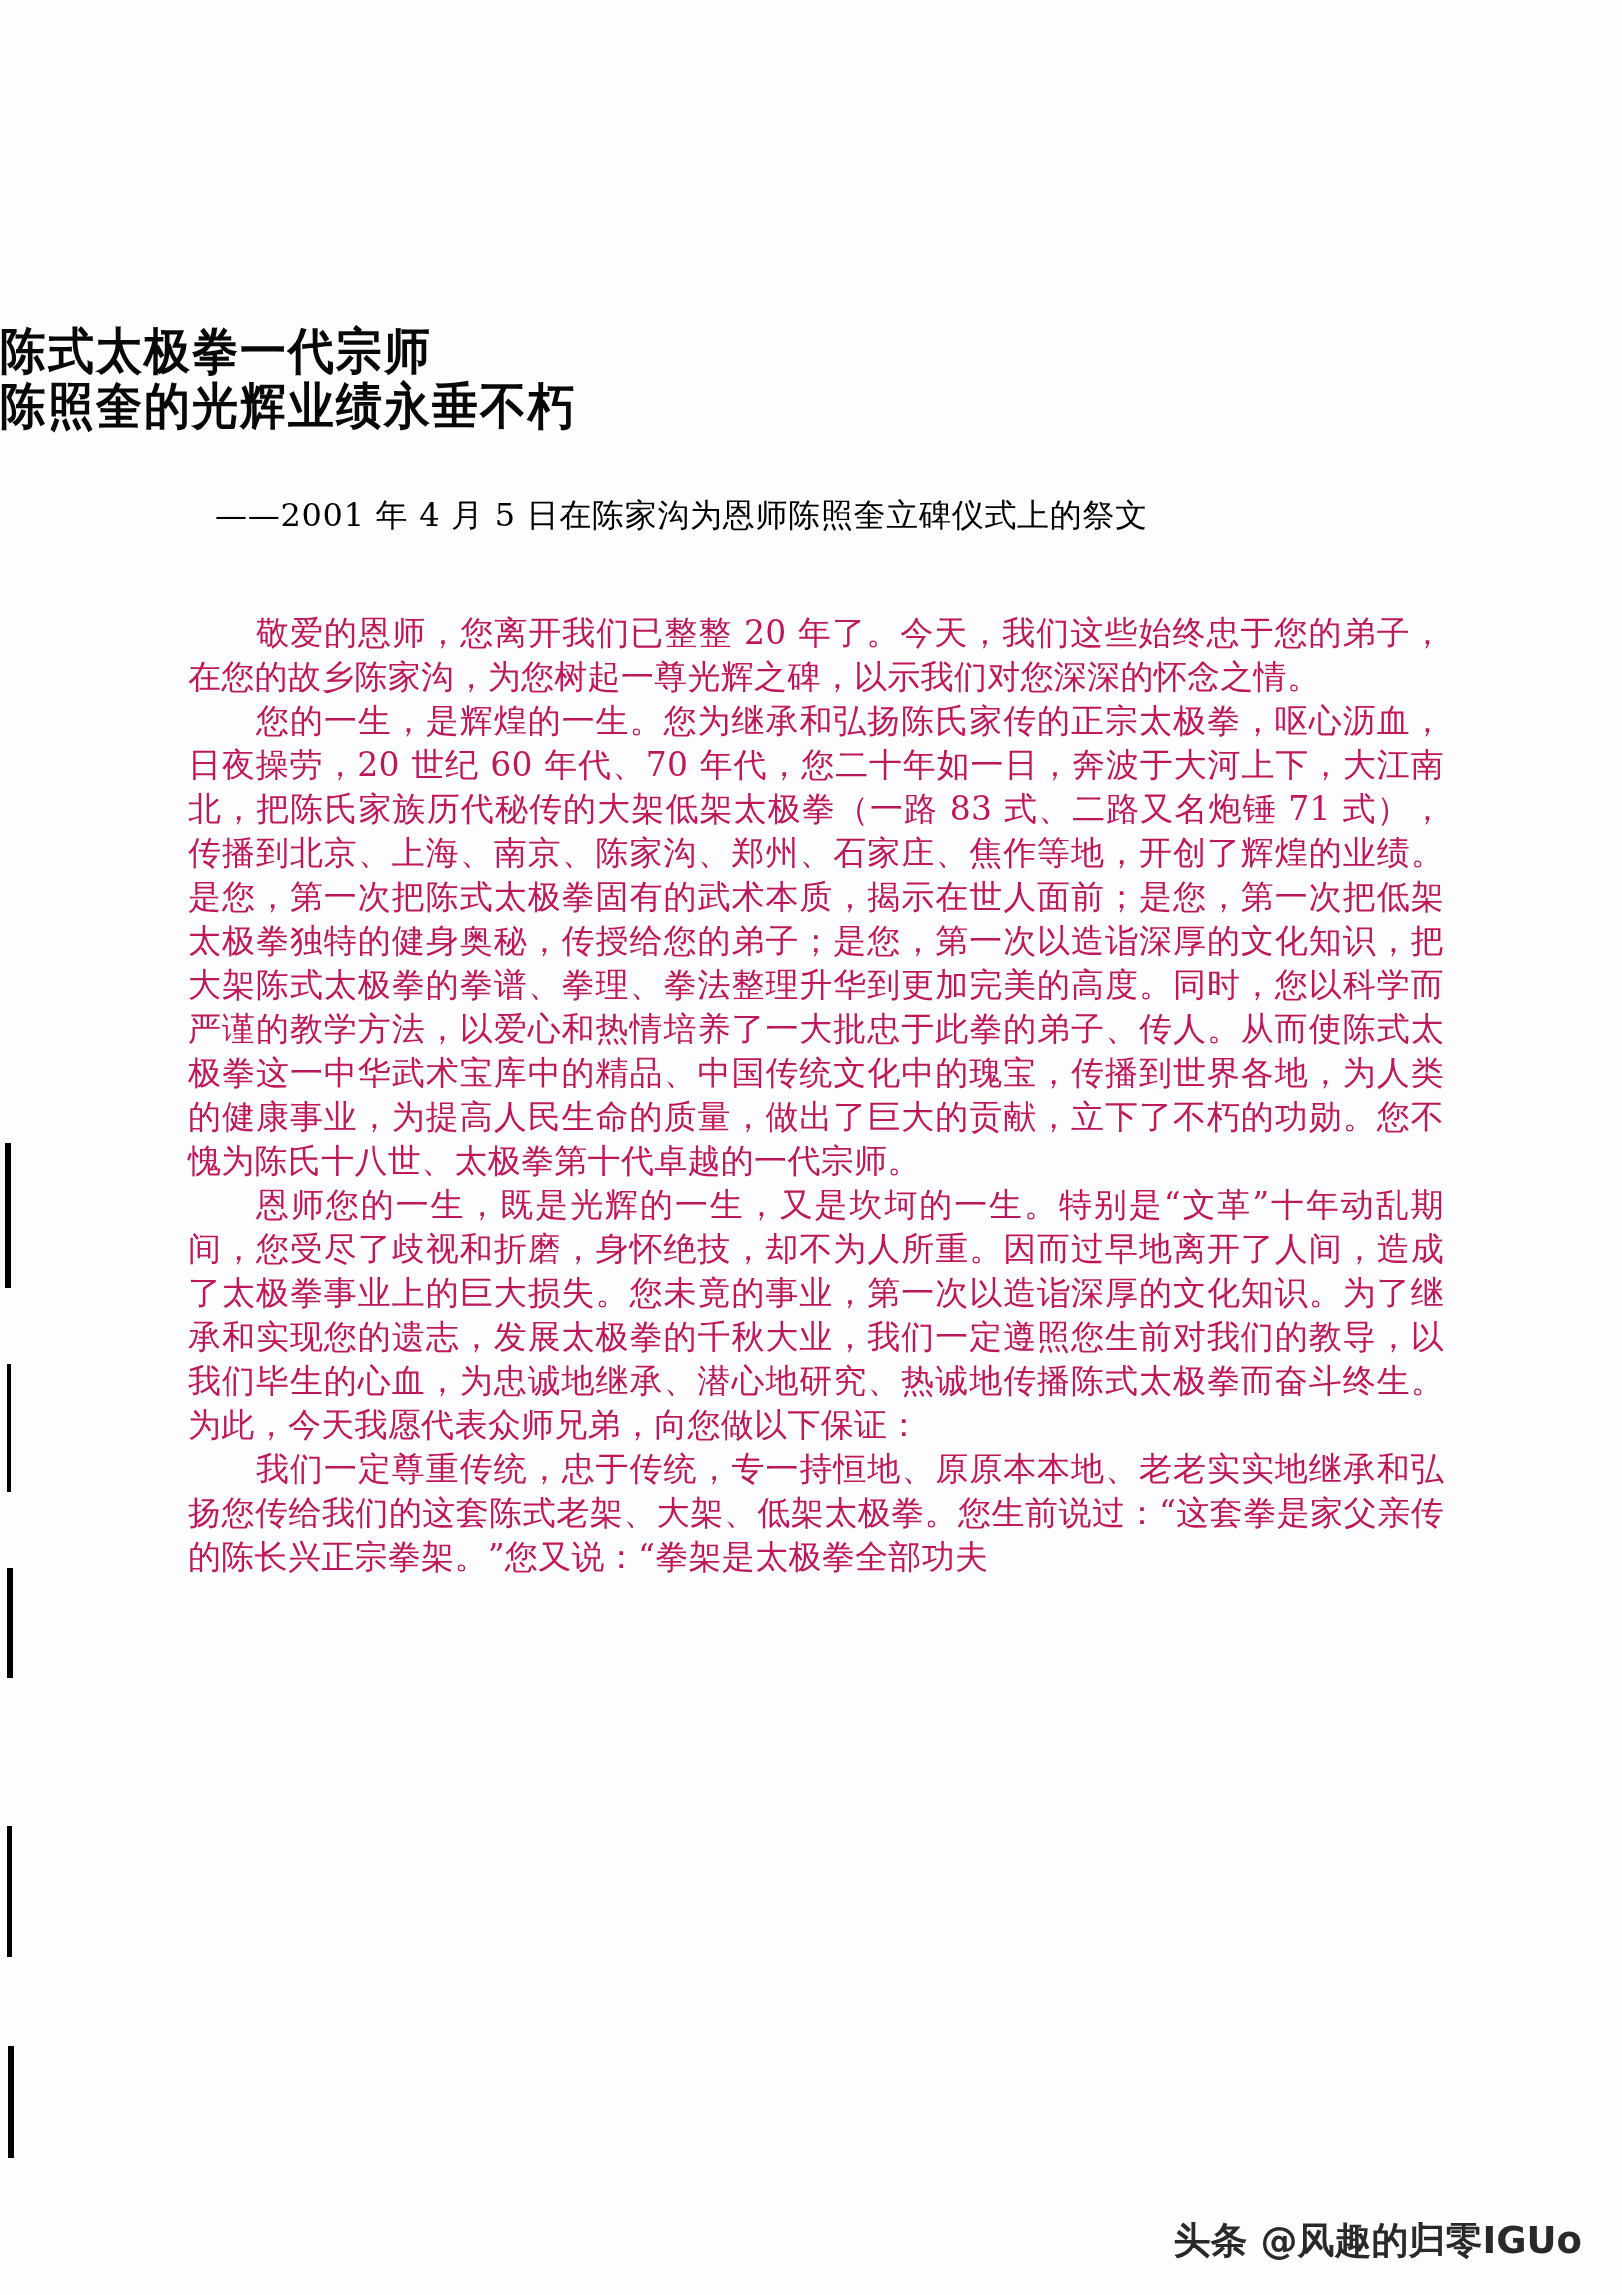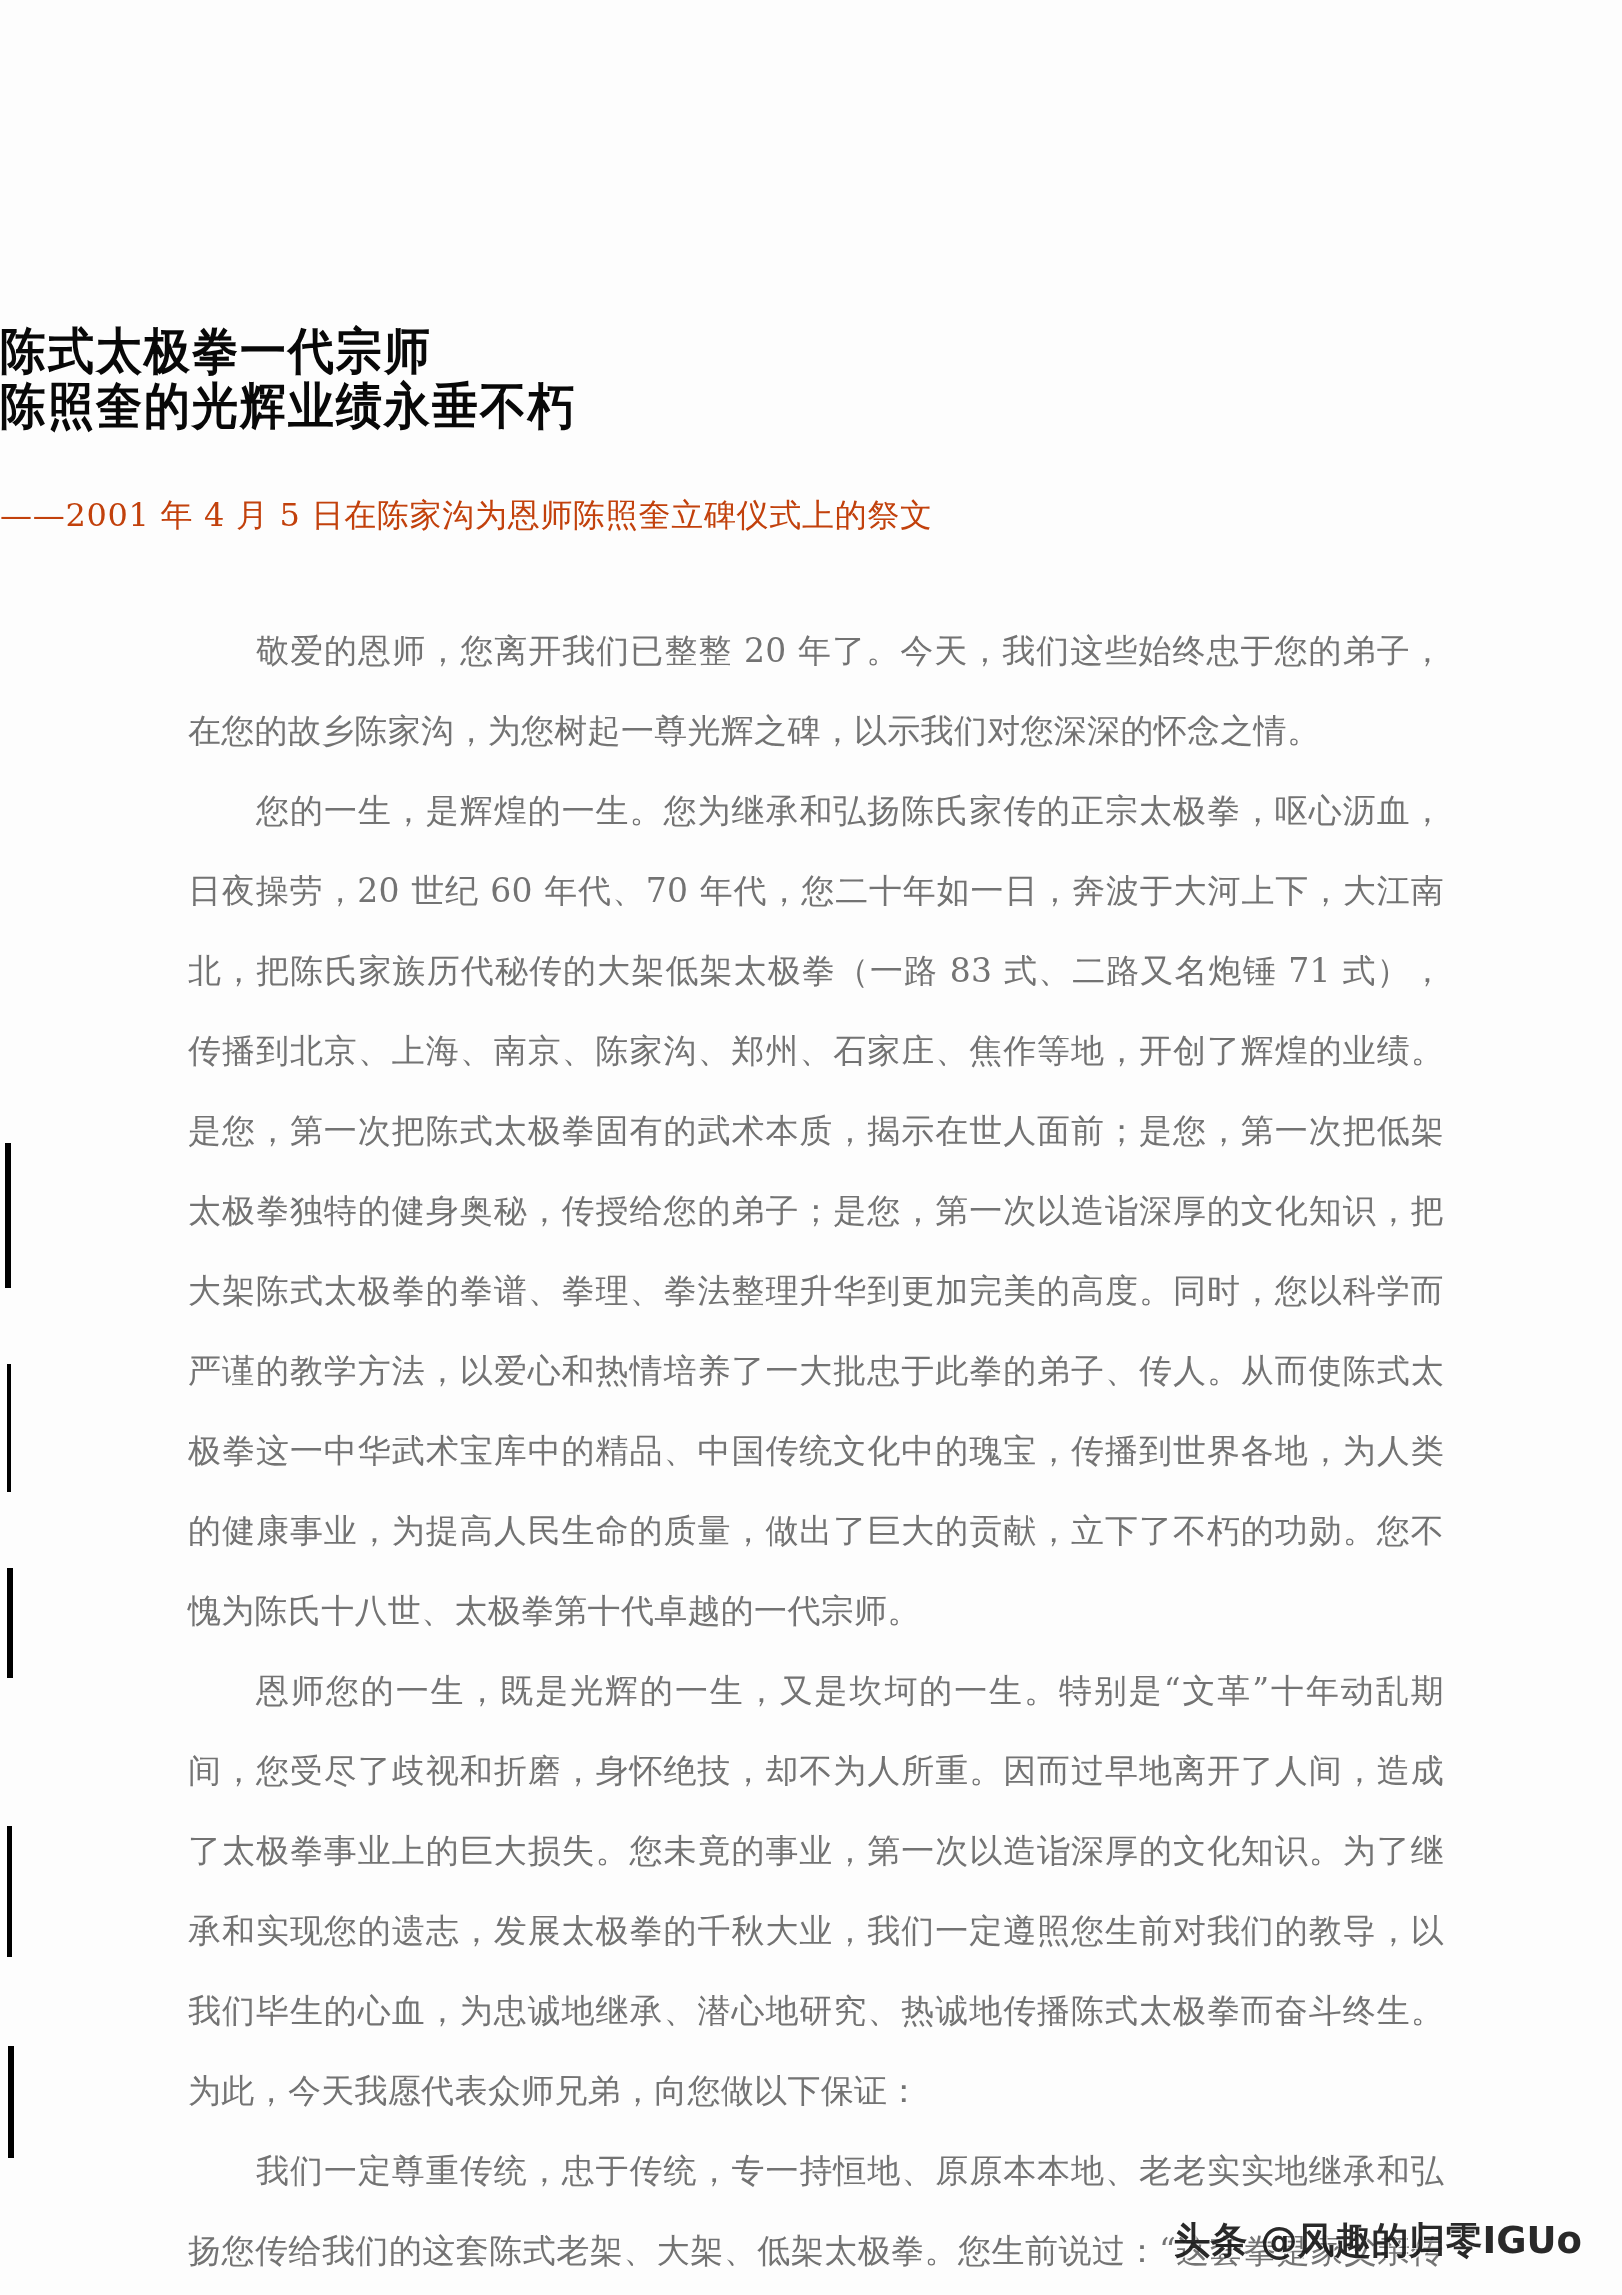--- a/index.html
+++ b/index.html
@@ -80,38 +80,39 @@
     color: #080808;
     transform: scaleY(1.08);
   }
 
   
   .doc-subtitle {
     position: absolute;
     left: 0;
     top: 494px;
     width: 1363px;
+    text-align: center;
     font-family: "DejaVu Serif", "Liberation Serif", serif;
     font-size: 32px;
     letter-spacing: 0.7px;
-    color: #c2410c;
+    color: #000000;
   }
 
   
   .body-block {
     position: absolute;
     left: 188px;
     top: 611px;
     width: 1256px;
   }
   .para {
     font-family: "DejaVu Serif", "Liberation Serif", serif;
     font-size: 33px;
-    line-height: 80px;
-    color: #737373;
+    line-height: 44px;
+    color: #be185d;
     text-align: justify;
     text-align-last: left;
     text-indent: 68px;
     letter-spacing: 0.3px;
     margin: 0;
   }
 
   
   .watermark {
     position: absolute;

